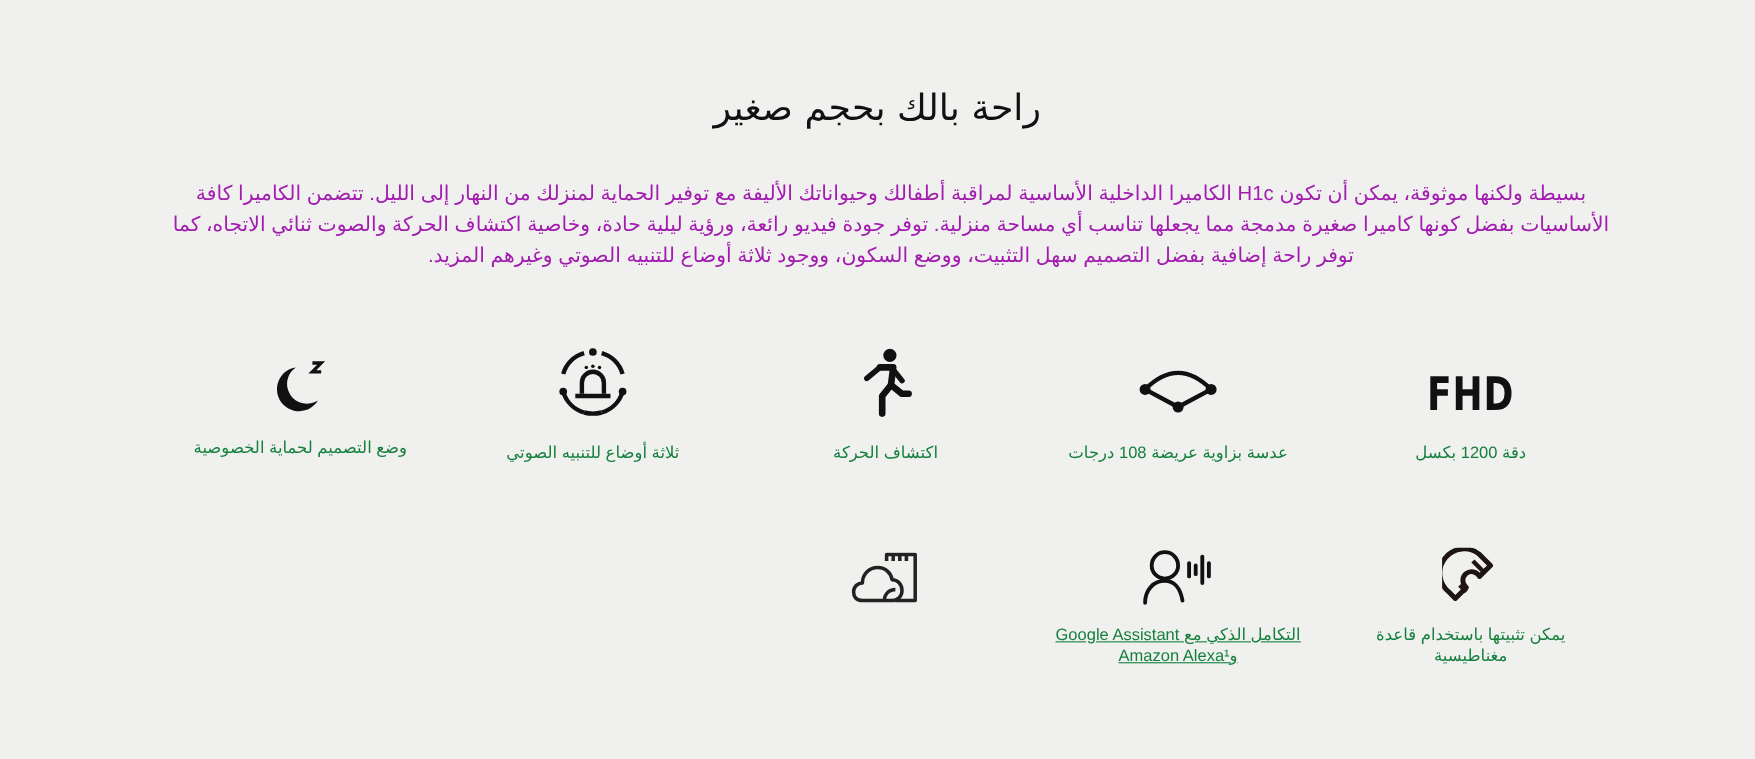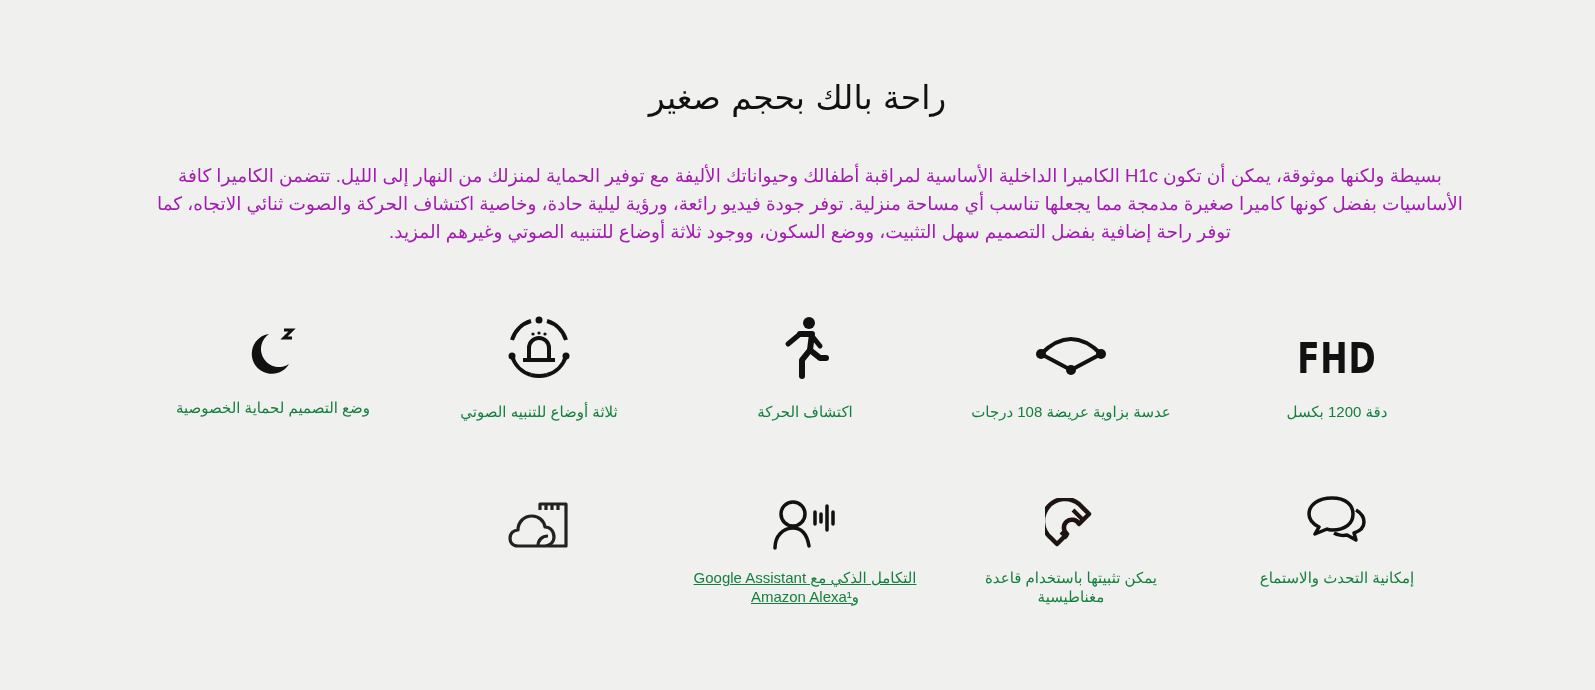--- a/index.html
+++ b/index.html
@@ -130,31 +130,20 @@
     <div class="feature row2">
       <div class="icon-wrap">
         <svg width="56" height="56" viewBox="0 0 56 56">
           <path d="M24 10 A20 20 0 1 0 44 40 A16 16 0 0 1 24 10 Z" fill="#111"></path>
           <path d="M39 6 H47 L39 14 H47" fill="none" stroke="#111" stroke-width="3"></path>
         </svg>
       </div>
       <div class="label">وضع التصميم لحماية الخصوصية</div>
     </div>
 
-    <div class="feature row2">
-      <div class="icon-wrap">
-        <svg width="60" height="56" viewBox="0 0 60 56">
-          <g fill="none" stroke="#111" stroke-width="3.5" stroke-linejoin="round">
-            <path d="M25 4 C11 4 2 11 2 20 C2 26 6 30 12 33 L8 40 L20 35 C22 36 24 36 25 36 C39 36 46 29 46 20 C46 11 39 4 25 4 Z"></path>
-            <path d="M49 16 C54 19 57 23 57 28 C57 33 53 37 47 39 L49 46 L40 41 C36 42 30 41 27 39"></path>
-          </g>
-        </svg>
-      </div>
-      <div class="label">إمكانية التحدث والاستماع</div>
-    </div>
 
     <div class="feature row2">
       <div class="icon-wrap">
         <svg width="52" height="52" viewBox="0 0 52 52">
           <path d="M34 6 L44 16 L34 26 A8 8 0 1 0 22 36 L22 36 L12 46 L6 40 A22 22 0 0 1 34 6 Z" fill="none" stroke="#1e1412" stroke-width="4.5" stroke-linejoin="round"></path>
           <path d="M28 12 L38 22" stroke="#1e1412" stroke-width="4"></path>
           <path d="M16 34 L22 40" stroke="#1e1412" stroke-width="4"></path>
         </svg>
       </div>
       <div class="label">يمكن تثبيتها باستخدام قاعدة مغناطيسية</div>

